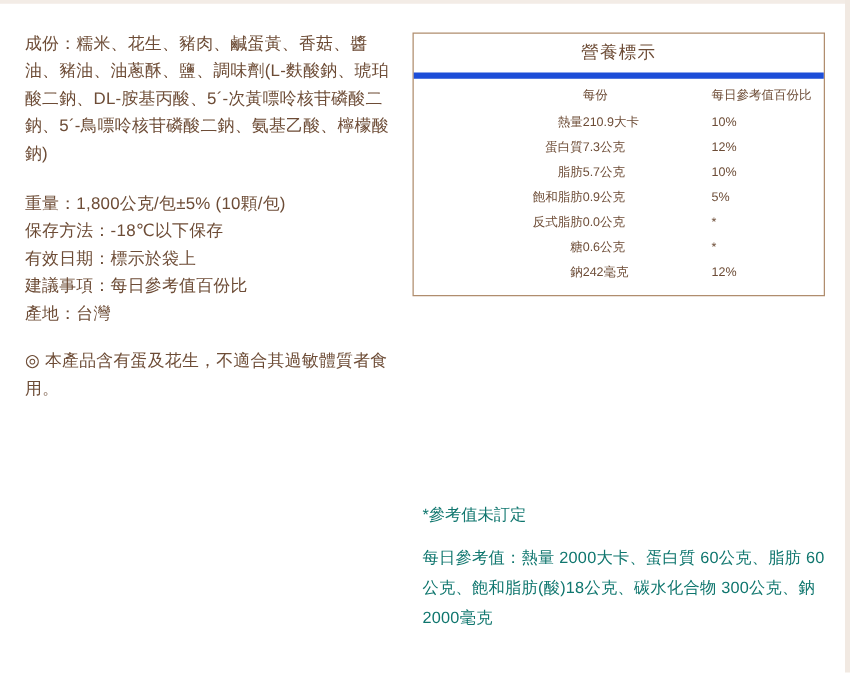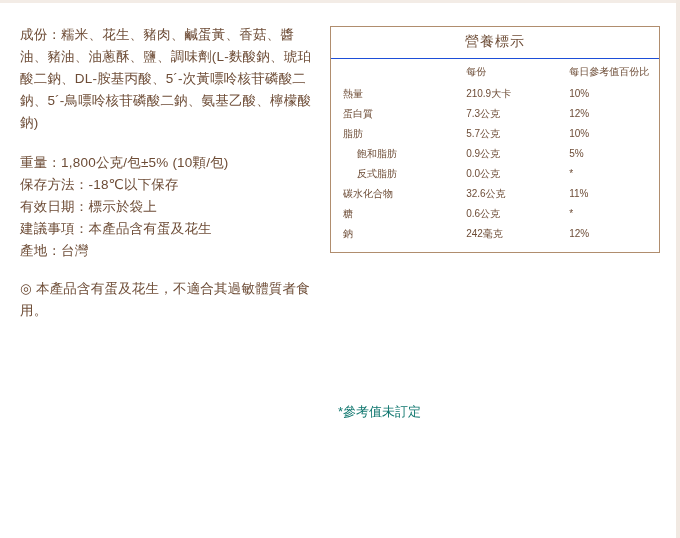--- a/index.html
+++ b/index.html
@@ -56,21 +56,21 @@
     width: 330px;
     border: 1px solid #b08d6e;
     box-sizing: border-box;
     color: #6d4c36;
     font-size: 13px;
   }
   .nutrition-title {
     text-align: center;
     font-size: 14px;
     padding: 6px 0 7px 0;
-    border-bottom: 1px solid #1d4ed8;
+    border-bottom: 5px solid #1d4ed8;
     letter-spacing: 1px;
   }
   .serving-block {
     padding: 7px 12px 8px 12px;
     border-bottom: 1px solid #b08d6e;
     line-height: 20px;
   }
   .nutri-table {
     width: 100%;
     border-collapse: collapse;
@@ -80,20 +80,21 @@
     padding: 3px 0;
     vertical-align: baseline;
   }
   .nutri-table tr.header-row td {
     padding-bottom: 5px;
     padding-top: 6px;
   }
   .col-name {
     width: 118px;
     padding-left: 12px !important;
+    text-align: right;
   }
   .col-amount {
     width: 110px;
   }
   .col-pct {
     width: 96px;
   }
   .indent {
     padding-left: 26px !important;
   }
@@ -139,21 +140,21 @@
   <div class="edge-top"></div>
   <div class="edge-right"></div>
 
   <div class="left-col">
     <p class="ingredients">成份：糯米、花生、豬肉、鹹蛋黃、香菇、醬油、豬油、油蔥酥、鹽、調味劑(L-麩酸鈉、琥珀酸二鈉、DL-胺基丙酸、5´-次黃嘌呤核苷磷酸二鈉、5´-鳥嘌呤核苷磷酸二鈉、氨基乙酸、檸檬酸鈉)</p>
 
     <div class="spec-list">
       <div>重量：1,800公克/包±5% (10顆/包)</div>
       <div>保存方法：-18℃以下保存</div>
       <div>有效日期：標示於袋上</div>
-      <div>建議事項：本產品含有蛋及花生</div>
+      <div>建議事項：每日參考值百份比</div>
       <div>產地：台灣</div>
     </div>
 
     <p class="allergen">◎ 本產品含有蛋及花生，不適合其過敏體質者食用。</p>
   </div>
 
   <div class="nutrition-box">
     <div class="nutrition-title">營養標示</div>
 
 
@@ -185,36 +186,32 @@
             <td class="col-name indent">飽和脂肪</td>
             <td class="col-amount">0.9公克</td>
             <td class="col-pct">5%</td>
           </tr>
           <tr>
             <td class="col-name indent">反式脂肪</td>
             <td class="col-amount">0.0公克</td>
             <td class="col-pct">*</td>
           </tr>
           <tr>
-            <td class="col-name">碳水化合物</td>
-            <td class="col-amount">32.6公克</td>
-            <td class="col-pct">11%</td>
-          </tr>
-          <tr>
             <td class="col-name">糖</td>
             <td class="col-amount">0.6公克</td>
             <td class="col-pct">*</td>
           </tr>
           <tr>
             <td class="col-name">鈉</td>
             <td class="col-amount">242毫克</td>
             <td class="col-pct">12%</td>
           </tr>
         </tbody>
       </table>
     </div>
   </div>
 
   <div class="footnotes">
     <p class="footnote-star">*參考值未訂定</p>
+    <p class="daily-ref">每日參考值：熱量 2000大卡、蛋白質 60公克、脂肪 60公克、飽和脂肪(酸)18公克、碳水化合物 300公克、鈉2000毫克</p>
   </div>
 
 </div>
 
 </body></html>

